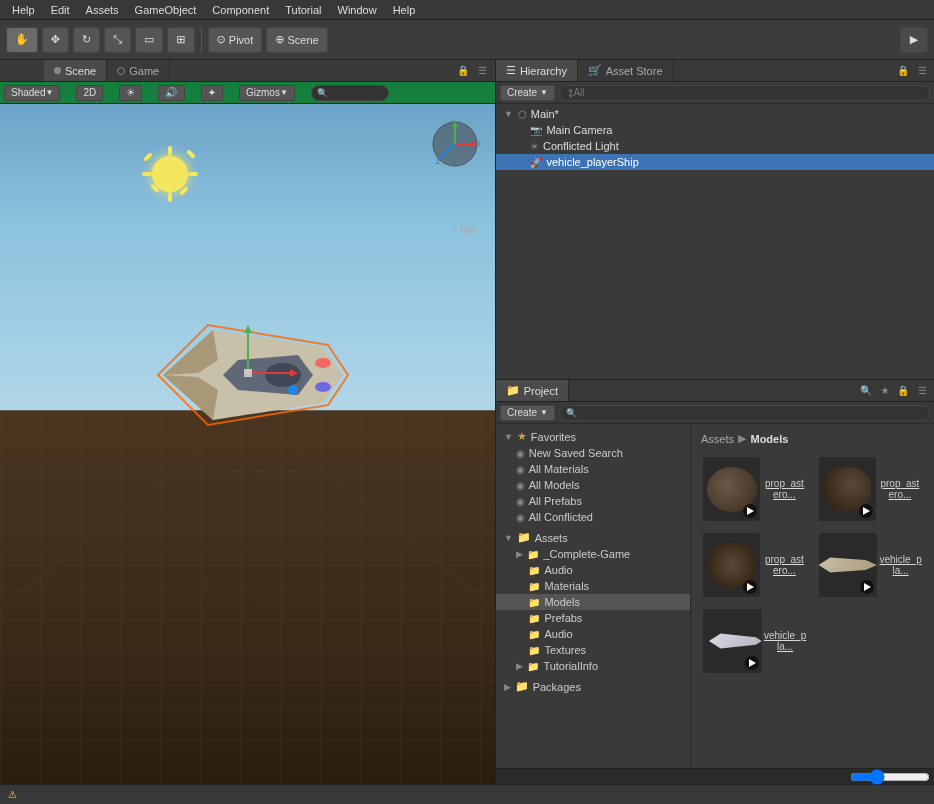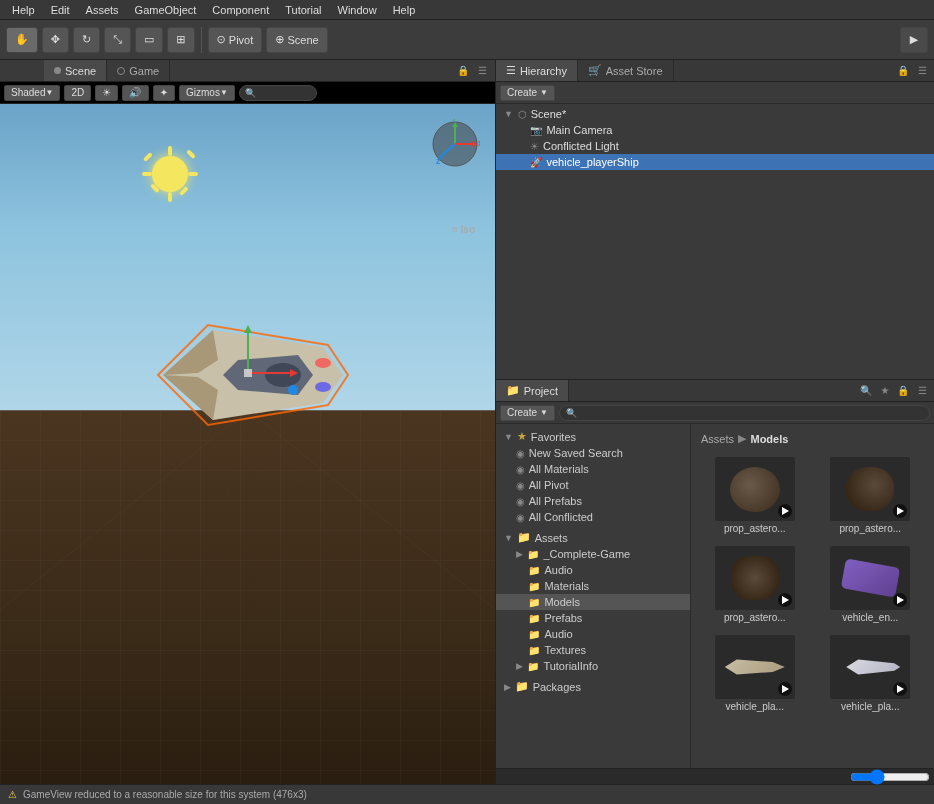--- a/index.html
+++ b/index.html
@@ -129,26 +129,26 @@
     }
     .tab-options-btn {
       color: #888;
       cursor: pointer;
       padding: 0 4px;
       font-size: 10px;
     }
 
     
     .scene-toolbar {
-      background: #000000;
+      background: #15803d;
       height: 22px;
       display: flex;
       align-items: center;
       padding: 0 4px;
-      gap: 4px;
+      gap: 16px;
       border-bottom: 1px solid #222;
     }
     .scene-btn {
       background: #555;
       border: 1px solid #444;
       border-radius: 2px;
       color: #ddd;
       padding: 1px 6px;
       font-size: 10px;
       cursor: pointer;
@@ -412,26 +412,26 @@
     .assets-breadcrumb-sep { color: #888; }
 
     .assets-grid {
       display: grid;
       grid-template-columns: repeat(2, 1fr);
       gap: 4px;
       padding: 4px;
     }
     .asset-item {
       display: flex;
-      flex-direction: column;
       align-items: center;
       gap: 2px;
       cursor: pointer;
       padding: 4px;
       border-radius: 2px;
+      text-decoration: underline;
     }
     .asset-thumb {
       width: 80px;
       height: 64px;
       background: #2a2a2a;
       border-radius: 2px;
       position: relative;
       overflow: hidden;
       display: flex;
       align-items: center;
@@ -712,26 +712,27 @@
         <div class="panel-options">
           <button class="panel-btn">🔒</button>
           <button class="panel-btn">☰</button>
         </div>
       </div>
       <div class="hierarchy-toolbar">
         <div class="create-btn">
           <span>Create</span>
           <span style="font-size:8px;">▼</span>
         </div>
+        <input class="hierarchy-search" type="text" placeholder="⁑All" style="">
       </div>
       <div class="hierarchy-content">
         <div class="tree-item">
           <span class="tree-arrow">▼</span>
           <span class="tree-icon">⬡</span>
-          <span>Scene*</span>
+          <span>Main*</span>
         </div>
         <div class="tree-item indent-1">
           <span class="tree-arrow" style="visibility:hidden;">▶</span>
           <span class="tree-icon">📷</span>
           <span>Main Camera</span>
         </div>
         <div class="tree-item indent-1">
           <span class="tree-arrow" style="visibility:hidden;">▶</span>
           <span class="tree-icon">☀</span>
           <span>Conflicted Light</span>
@@ -781,21 +782,21 @@
             <div class="sidebar-item indent-1">
               <span class="search-icon-sm">◉</span>
               <span>New Saved Search</span>
             </div>
             <div class="sidebar-item indent-1">
               <span class="search-icon-sm">◉</span>
               <span>All Materials</span>
             </div>
             <div class="sidebar-item indent-1">
               <span class="search-icon-sm">◉</span>
-              <span>All Pivot</span>
+              <span>All Models</span>
             </div>
             <div class="sidebar-item indent-1">
               <span class="search-icon-sm">◉</span>
               <span>All Prefabs</span>
             </div>
             <div class="sidebar-item indent-1">
               <span class="search-icon-sm">◉</span>
               <span>All Conflicted</span>
             </div>
           </div>
@@ -882,29 +883,20 @@
             <div class="asset-item">
               <div class="asset-thumb">
                 <div style="background:radial-gradient(circle at 50% 50%,#5a4a3a,#2a1a0a);border-radius:40%;width:48px;height:44px;"></div>
                 <div class="play-overlay">
                   <div class="play-tri"></div>
                 </div>
               </div>
               <span class="asset-label">prop_astero...</span>
             </div>
 
-            <div class="asset-item">
-              <div class="asset-thumb">
-                <div class="thumb-purple"></div>
-                <div class="play-overlay">
-                  <div class="play-tri"></div>
-                </div>
-              </div>
-              <span class="asset-label">vehicle_en...</span>
-            </div>
 
             <div class="asset-item">
               <div class="asset-thumb">
                 <div class="thumb-ship1"></div>
                 <div class="play-overlay">
                   <div class="play-tri"></div>
                 </div>
               </div>
               <span class="asset-label">vehicle_pla...</span>
             </div>
@@ -926,14 +918,13 @@
       <div style="background:#2a2a2a;height:16px;display:flex;align-items:center;justify-content:flex-end;padding-right:4px;border-top:1px solid #222;">
         <input type="range" min="0" max="100" value="30" style="width: 80px; height: 10px; cursor: pointer;">
       </div>
     </div>
 
   </div>
 </div>
 
 <div class="status-bar">
   <span class="status-warning">⚠</span>
-  <span>GameView reduced to a reasonable size for this system (476x3)</span>
 </div>
 
 </body></html>

